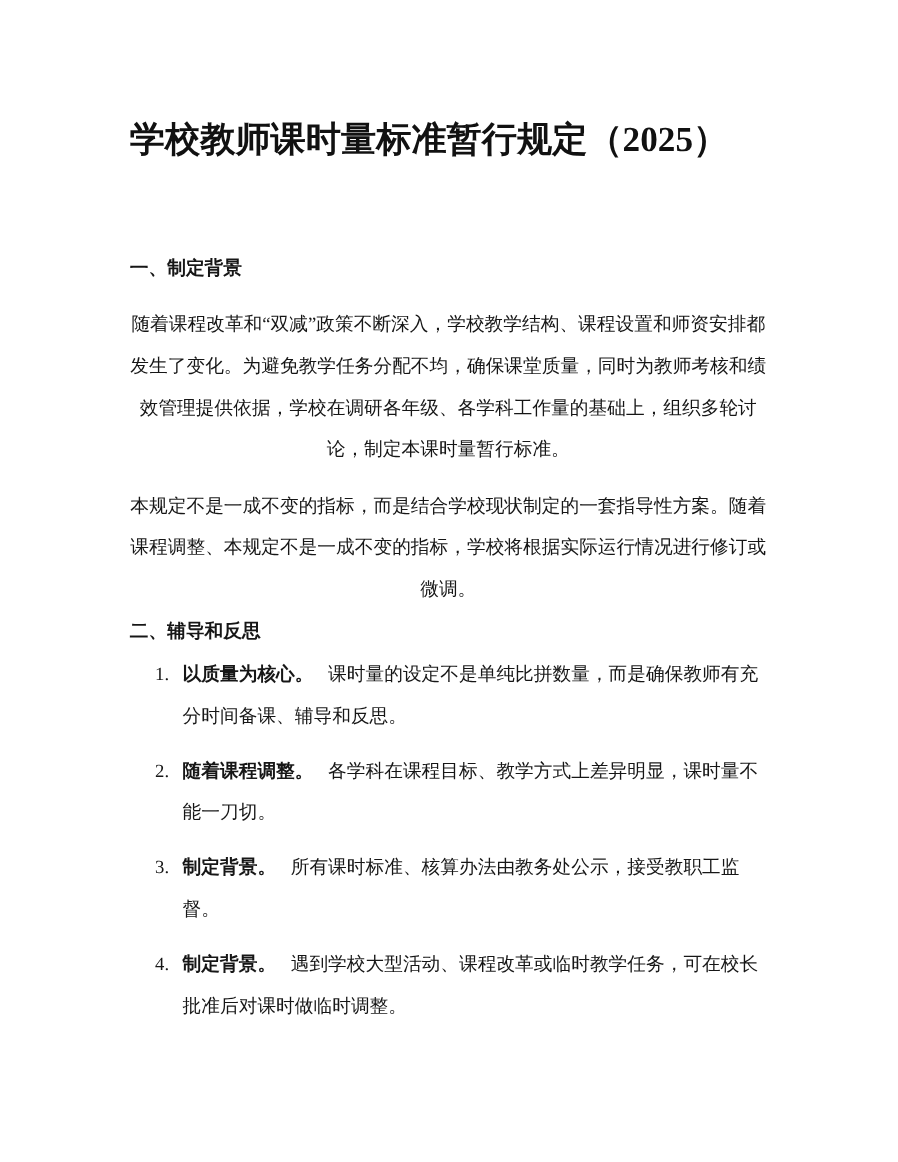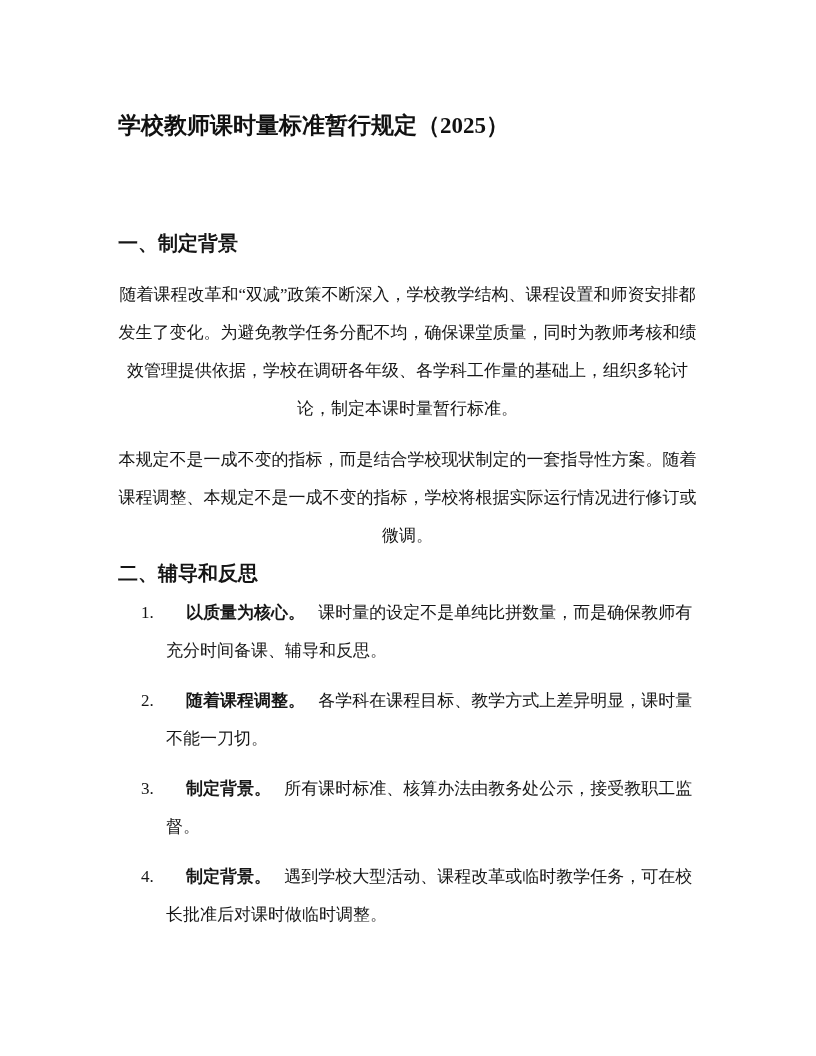--- a/index.html
+++ b/index.html
@@ -13,28 +13,28 @@
     height: 1056px;
     box-sizing: border-box;
     background: #ffffff;
     padding: 106px 119px 0 118px;
     overflow: hidden;
     font-family: "Liberation Serif", "DejaVu Serif", serif;
     color: #161616;
   }
   .doc-title {
     margin: 0;
-    font-size: 23px;
+    font-size: 32px;
     line-height: 40px;
     font-weight: bold;
     color: #111111;
   }
   .section-heading {
     margin: 86px 0 0 0;
-    font-size: 20px;
+    font-size: 17px;
     line-height: 23px;
     font-weight: bold;
     color: #161616;
   }
   .section-heading.second {
     margin-top: 7px;
   }
   .body-para {
     margin: 21px 0 0 0;
     font-size: 17px;
@@ -59,21 +59,20 @@
     margin-top: 12px;
   }
   ol.principles .item-num {
     position: absolute;
     left: 23px;
     top: 0;
     line-height: 38px;
   }
   ol.principles .item-label {
     font-weight: bold;
-    margin-left: 20px;
   }
   ol.principles .item-text {
     margin-left: 9px;
   }
 </style>
 </head>
 <body>
 
 <div class="page">
 

